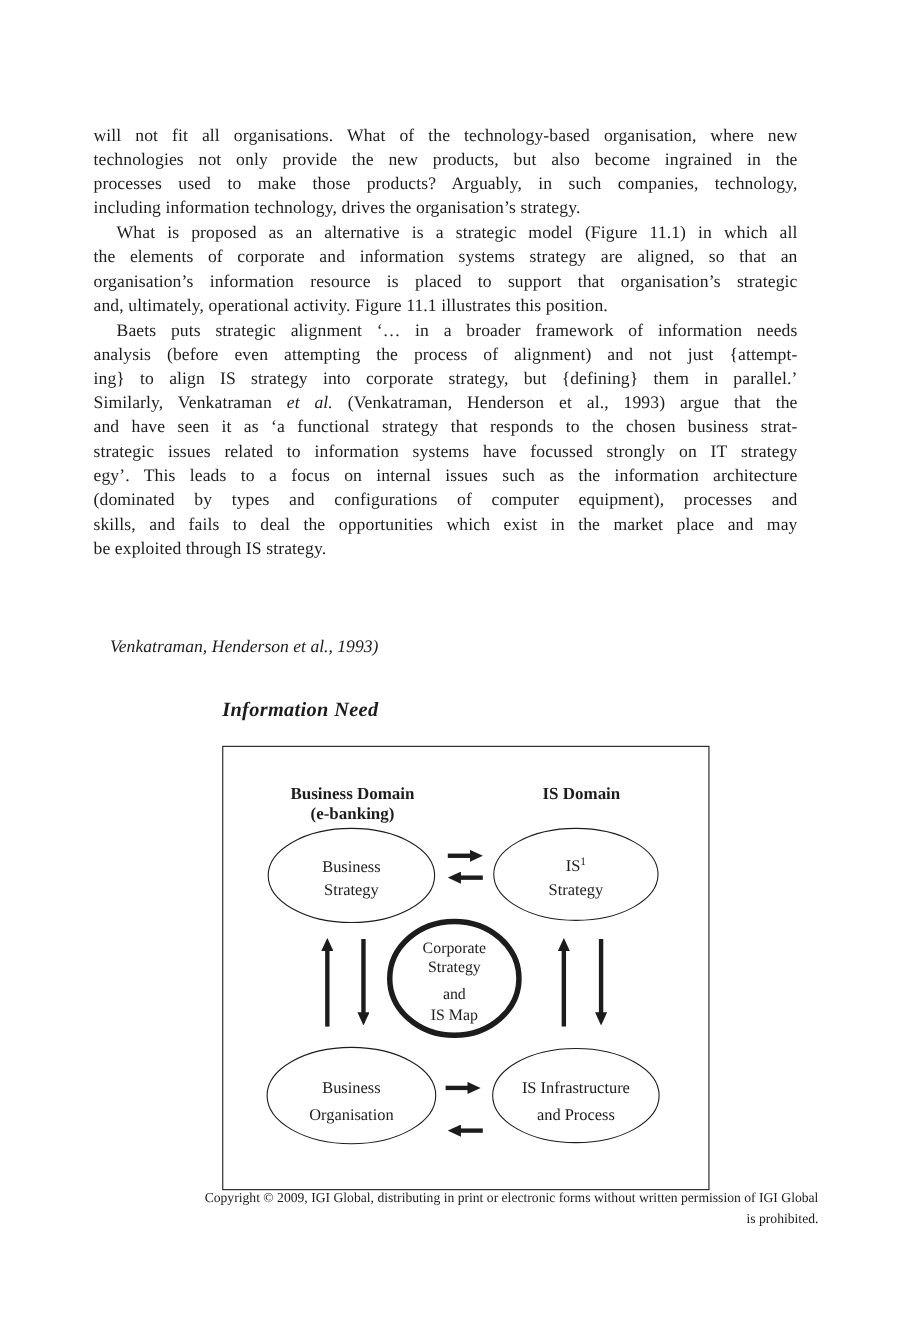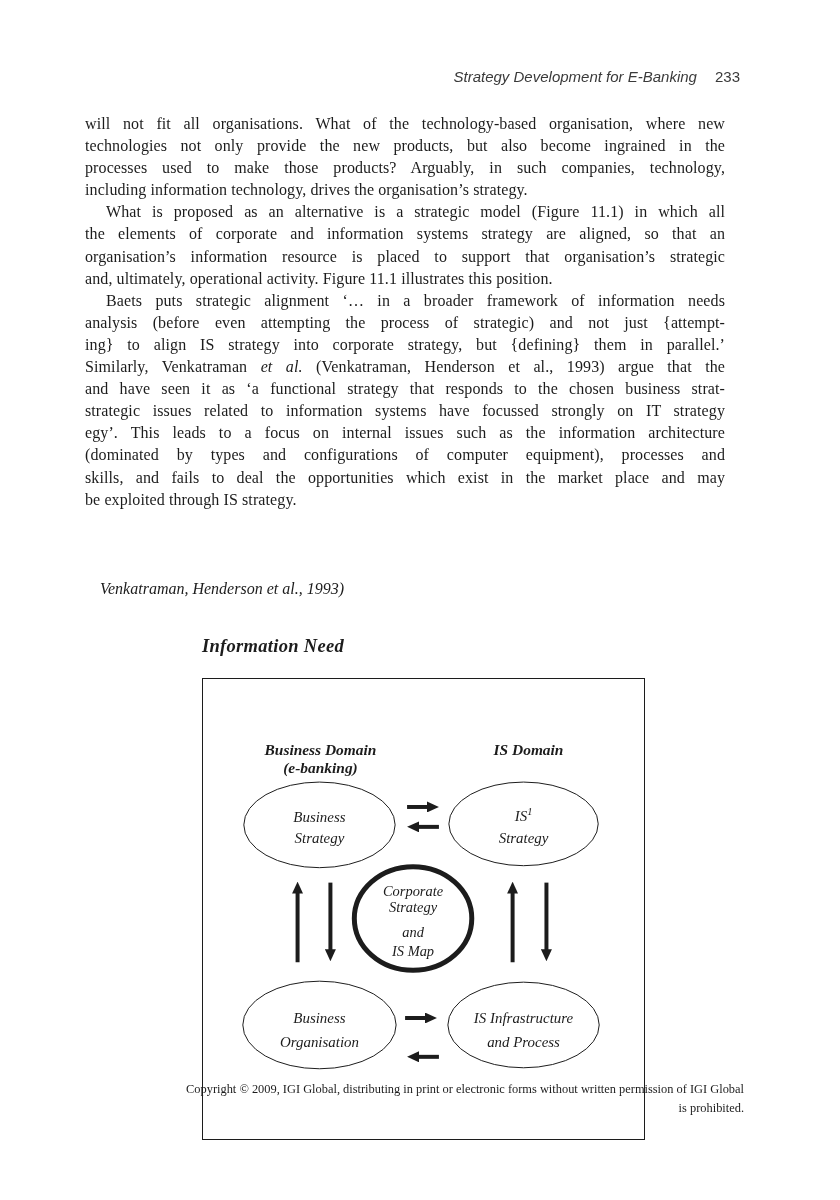--- a/index.html
+++ b/index.html
@@ -51,25 +51,24 @@
     left: 202px; top: 636px; width: 443px;
     text-align: left;
     font-weight: 700;
     font-style: italic;
     font-size: 18.5px;
     letter-spacing: 0.3px;
   }
   
   .diagram {
     position: absolute;
-    left: 202px; top: 678px; width: 443px; height: 462px;
+    left: 202px; top: 678px; width: 443px; height: 404px;
     border: 1.5px solid #1c1c1c;
     box-sizing: border-box;
     background: #fff;
-    font-style: italic;
   }
   .diagram svg { width: 100%; height: 100%; display: block; }
   .dg-text {
     font-family: "Liberation Serif", serif;
     fill: #1c1c1c;
     font-size: 15px;
     text-anchor: middle;
   }
   .dg-head { font-weight: 700; font-size: 15.5px; }
   .dg-circle-text { font-size: 14.5px; }
@@ -80,40 +79,37 @@
     font-size: 12.4px;
     line-height: 18.5px;
     text-align: right;
   }
 </style>
 </head>
 <body>
 
 <div class="page">
 
-  <div class="header">
-    <span class="h-title">Strategy Development for E-Banking</span><span class="h-num">233</span>
-  </div>
 
   <div class="body">
     <div class="para">
         <div class="bline">will not fit all organisations. What of the technology-based organisation, where new</div>
         <div class="bline">technologies not only provide the new products, but also become ingrained in the</div>
         <div class="bline">processes used to make those products? Arguably, in such companies, technology,</div>
         <div class="bline last">including information technology, drives the organisation’s strategy.</div>
       </div>
     <div class="para indent">
         <div class="bline">What is proposed as an alternative is a strategic model (Figure 11.1) in which all</div>
         <div class="bline">the elements of corporate and information systems strategy are aligned, so that an</div>
         <div class="bline">organisation’s information resource is placed to support that organisation’s strategic</div>
         <div class="bline last">and, ultimately, operational activity. Figure 11.1 illustrates this position.</div>
       </div>
     <div class="para indent">
         <div class="bline">Baets puts strategic alignment ‘… in a broader framework of information needs</div>
-        <div class="bline">analysis (before even attempting the process of strategic) and not just {attempt-</div>
+        <div class="bline">analysis (before even attempting the process of alignment) and not just {attempt-</div>
         <div class="bline">ing} to align IS strategy into corporate strategy, but {defining} them in parallel.’</div>
         <div class="bline"><span>Similarly, Venkatraman </span><span class="it">et al.</span><span> (Venkatraman, Henderson et al., 1993) argue that the</span></div>
         <div class="bline">and have seen it as ‘a functional strategy that responds to the chosen business strat-</div>
         <div class="bline">strategic issues related to information systems have focussed strongly on IT strategy</div>
         <div class="bline">egy’. This leads to a focus on internal issues such as the information architecture</div>
         <div class="bline">(dominated by types and configurations of computer equipment), processes and</div>
         <div class="bline">skills, and fails to deal the opportunities which exist in the market place and may</div>
         <div class="bline last">be exploited through IS strategy.</div>
       </div>
   </div>

